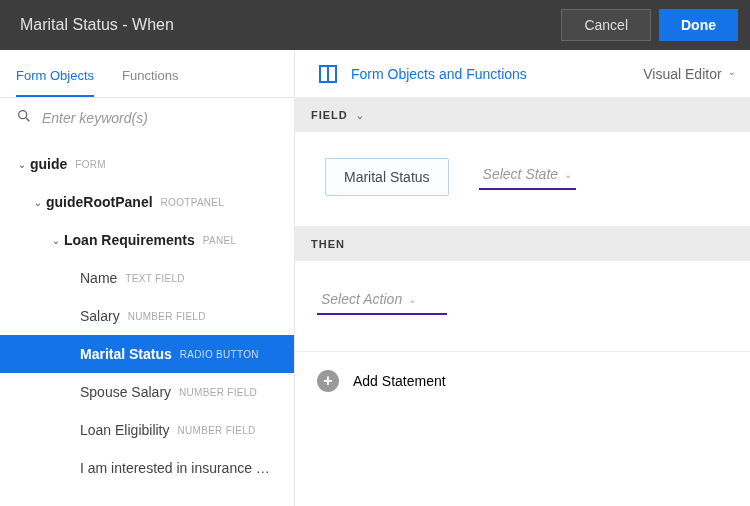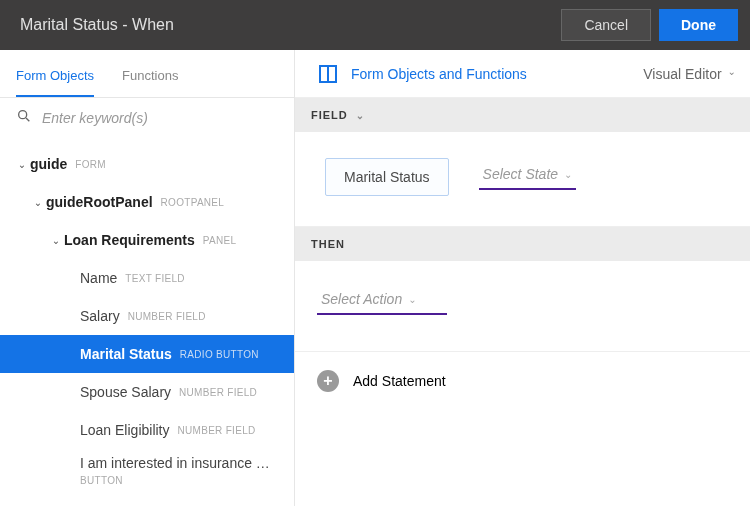--- a/index.html
+++ b/index.html
@@ -115,21 +115,20 @@
         <div class="node" style="padding-left:80px">
           <span class="lbl">Spouse Salary</span>
           <span class="type">NUMBER FIELD</span>
         </div>
         <div class="node" style="padding-left:80px">
           <span class="lbl">Loan Eligibility</span>
           <span class="type">NUMBER FIELD</span>
         </div>
         <div class="node multiline" style="padding-left:80px">
           <span class="lbl">I am interested in insurance …</span>
-          <span class="type" style="margin-left:0;margin-top:4px">BUTTON</span>
         </div>
       </div>
     </div>
   </div>
 
   <div class="right">
     <div class="right-head">
       <span class="icon">
           <span></span>
           <span></span>

